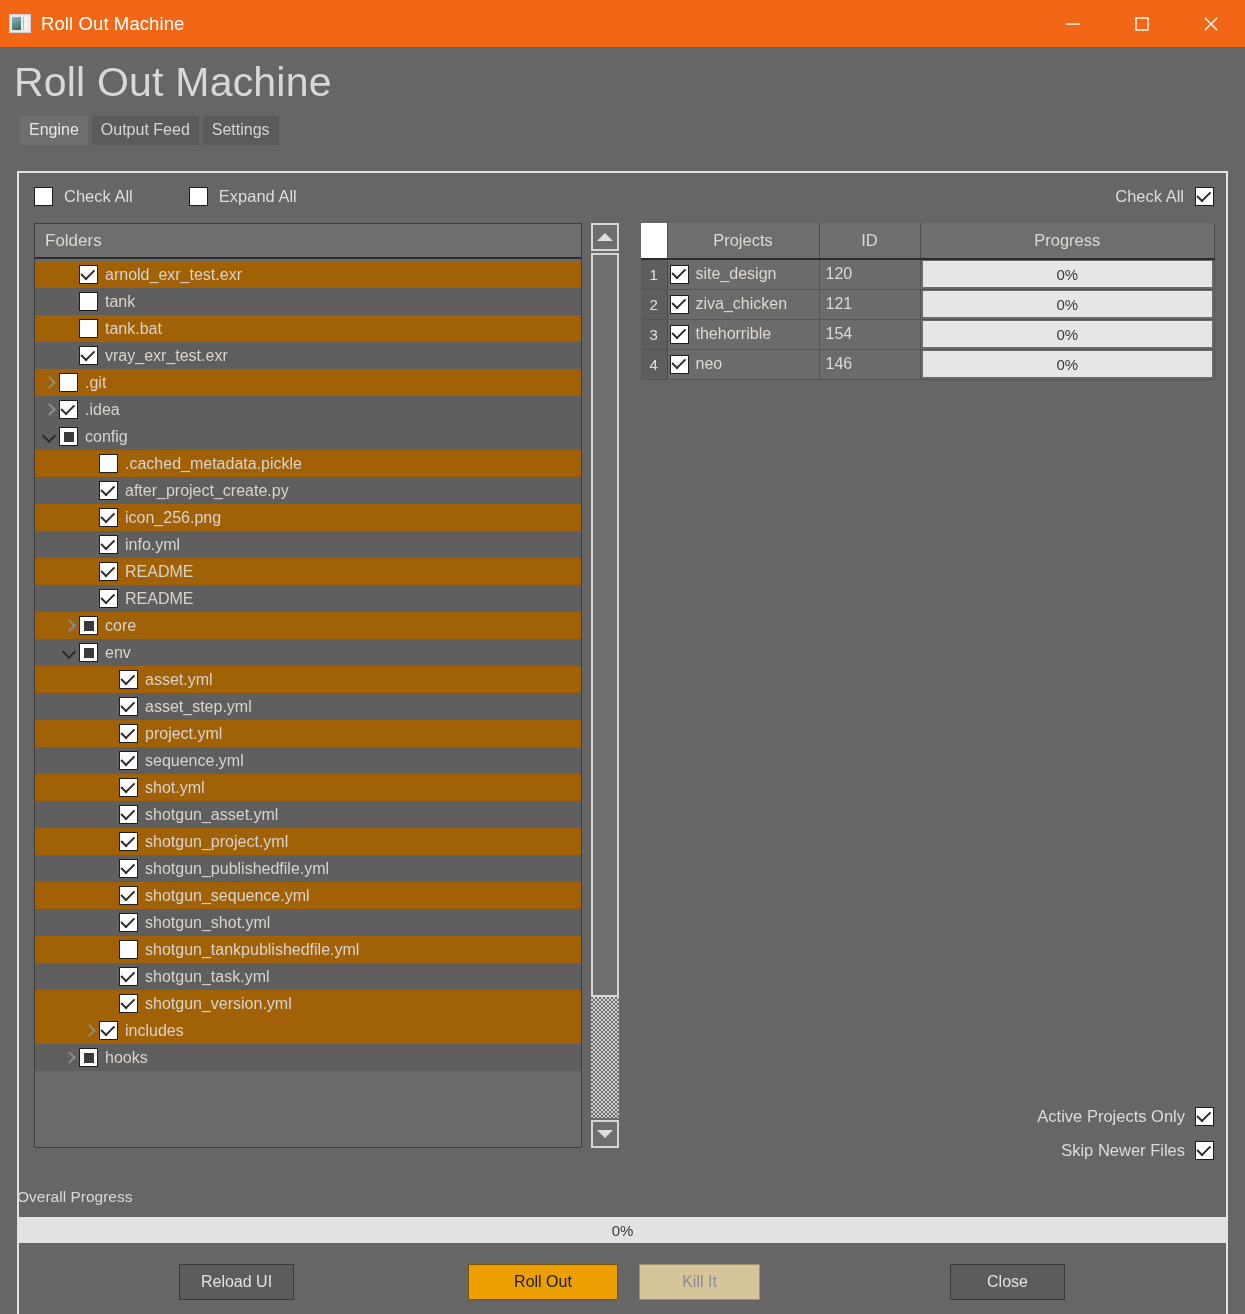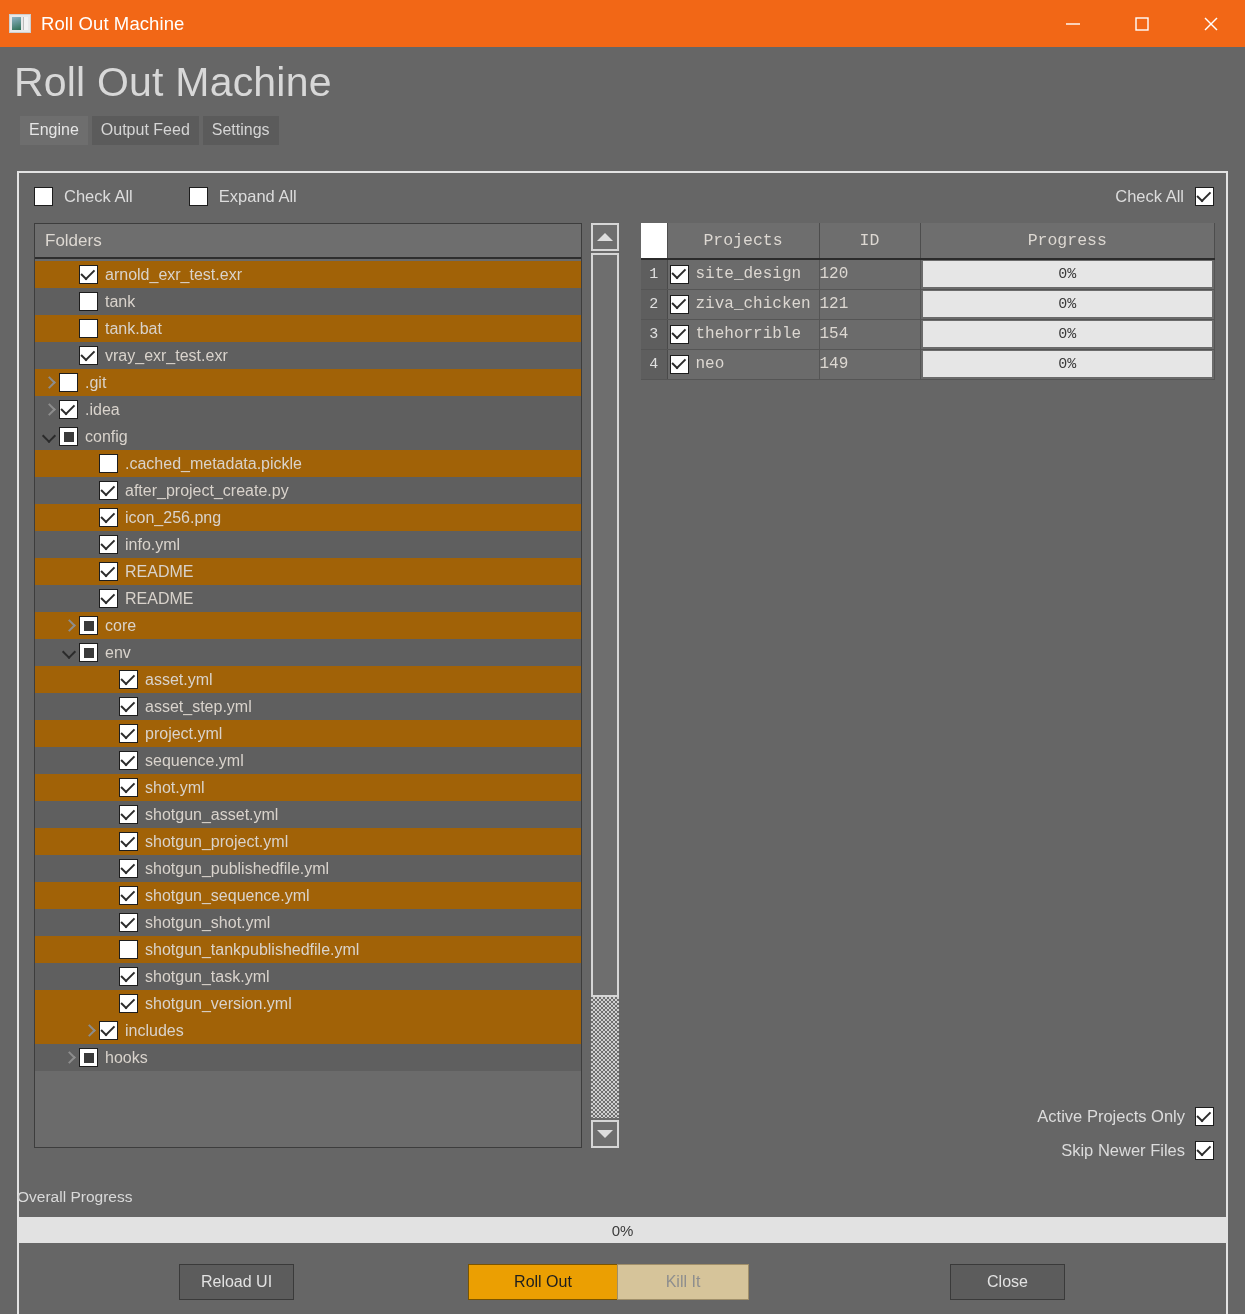--- a/index.html
+++ b/index.html
@@ -159,41 +159,40 @@
     background: #6e6e6e; border: 2px solid #d6d6d6;
   }
 
   
   .tablewrap {
     position: absolute; left: 622px; top: 50px; width: 574px; height: 1023px;
   }
   .ptable {
     width: 100%; border-collapse: collapse; table-layout: fixed;
     background: #000000;
-    font-family: Liberation Mono, monospace;
   }
   .ptable th {
     background: #6e6e6e; color: #ddd8d2; font-size: 16.5px; font-weight: 400;
     height: 36px; border-right: 1px solid #4d4d4d; border-bottom: 2px solid #2b2b2b;
     text-align: center;
   }
   .ptable th.corner { width: 26px; background: #ffffff; border-right: 1px solid #4d4d4d; }
   .ptable th.c-proj { width: 152px; }
   .ptable th.c-id   { width: 101px; }
   .ptable td {
     height: 30px; color: #ddd8d2; font-size: 16px; border-bottom: 1px solid #555;
     border-right: 1px solid #555; background: #6b6b6b;
   }
   .ptable td.rownum {
     width: 26px; text-align: center; background: #5e5e5e; font-size: 15px; color: #e0e0e0;
     border-right: 1px solid #4a4a4a;
   }
   .ptable td.namecell { padding-left: 0; }
   .namecell .inner { display: flex; align-items: center; gap: 7px; padding-left: 2px; }
-  .ptable td.idcell { }
+  .ptable td.idcell { padding-left: 6px; }
   .ptable td.progcell { padding: 0 0 0 0; background: #6b6b6b; }
   .pbar {
     margin: 0 2px; height: 26px; background: #e6e6e6; color: #3b3b3b;
     display: flex; align-items: center; justify-content: center; font-size: 15px;
   }
   .tbl-body-bg {
     position: absolute; left: 0; top: 36px; width: 574px; height: 855px;
     background: #6b6b6b; border: 1px solid #4b4b4b; border-top: none; z-index: -1;
   }
 
@@ -214,21 +213,21 @@
   .btnrow {
     margin-top: 21px; position: relative; height: 36px;
   }
   .btn {
     position: absolute; height: 36px; border: 1px solid #2b2b2b;
     display: flex; align-items: center; justify-content: center;
     font-size: 16px; cursor: default;
   }
   .btn-reload { left: 179px; width: 115px; background: #5c5c5c; color: #e2e2e2; border-color:#3a3a3a; }
   .btn-rollout { left: 468px; width: 150px; background: #eb9f02; color: #1e1e1e; border-color:#7a5400; }
-  .btn-kill { left: 617px; width: 132px; background: #d6c49a; color: #8e8e8e; border-color:#a08f6a; }
+  .btn-kill { left: 639px; width: 121px; background: #d6c49a; color: #8e8e8e; border-color:#a08f6a; }
   .btn-close { left: 950px; width: 115px; background: #5c5c5c; color: #e2e2e2; border-color:#3a3a3a; }
 </style>
 </head>
 <body>
 
 <div class="titlebar">
   <div class="tb-icon">
     <i class="p1"></i>
       <i class="p2"></i>
   </div>
@@ -529,21 +528,21 @@
             </td>
           </tr>
           <tr>
             <td class="rownum">4</td>
             <td class="namecell">
               <div class="inner">
                 <span class="cbox checked"></span>
                 <span>neo</span>
               </div>
             </td>
-            <td class="idcell">149</td>
+            <td class="idcell">146</td>
             <td class="progcell">
               <div class="pbar">0%</div>
             </td>
           </tr>
         </tbody>
     </table>
   </div>
 
   <div class="rightopts" style="top:934px;">
     <div class="optrow">

